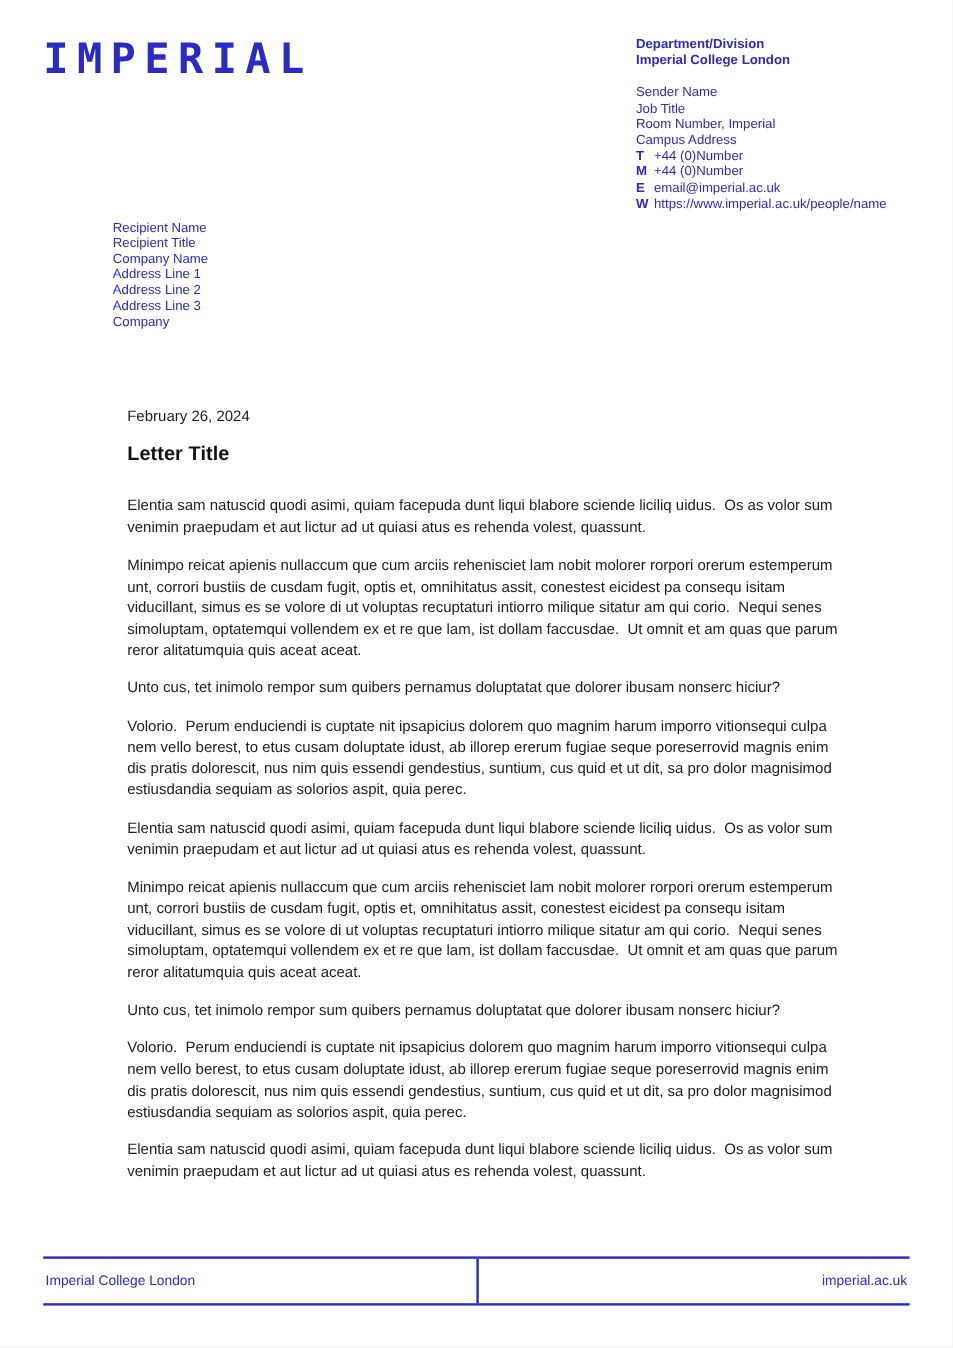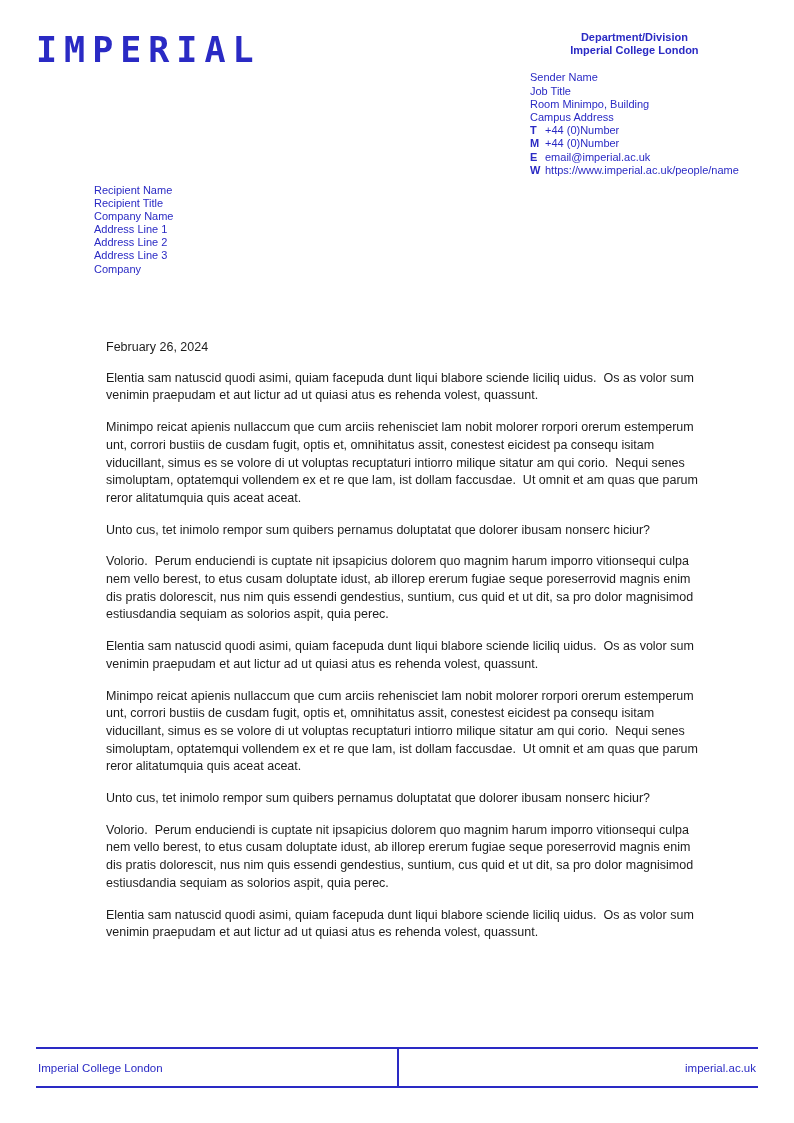--- a/index.html
+++ b/index.html
@@ -26,21 +26,21 @@
     color:var(--brand);
     white-space:nowrap;
   }
   
   .sender-block{
     position:absolute;left:530px;top:31px;
     font-size:11px;line-height:13.2px;
     color:var(--brand);
     font-weight:500;
   }
-  .sender-block .bold{font-weight:700;text-align:center;}
+  .sender-block .bold{font-weight:700;}
   .sender-gap{height:14px;}
   .contact-row{display:flex;}
   .contact-prefix{font-weight:700;width:15px;flex:0 0 15px;}
   
   .recipient-block{
     position:absolute;left:94px;top:184px;
     font-size:11px;line-height:13.1px;
     color:var(--brand);
     font-weight:500;
   }
@@ -87,21 +87,21 @@
 <div class="page">
 
   <div class="logo">IMPERIAL</div>
 
   <div class="sender-block">
     <div class="bold">Department/Division</div>
     <div class="bold">Imperial College London</div>
     <div class="sender-gap"></div>
     <div>Sender Name</div>
     <div>Job Title</div>
-    <div>Room Minimpo, Building</div>
+    <div>Room Number, Imperial</div>
     <div>Campus Address</div>
     <div class="contact-row">
       <span class="contact-prefix">T</span>
       <span>+44 (0)Number</span>
     </div>
     <div class="contact-row">
       <span class="contact-prefix">M</span>
       <span>+44 (0)Number</span>
     </div>
     <div class="contact-row">
@@ -119,20 +119,21 @@
     <div>Recipient Title</div>
     <div>Company Name</div>
     <div>Address Line 1</div>
     <div>Address Line 2</div>
     <div>Address Line 3</div>
     <div>Company</div>
   </div>
 
   <div class="letter-body">
     <div class="date">February 26, 2024</div>
+    <div class="letter-title">Letter Title</div>
     <p>Elentia sam natuscid quodi asimi, quiam facepuda dunt liqui blabore sciende liciliq uidus.  Os as volor sum venimin praepudam et aut lictur ad ut quiasi atus es rehenda volest, quassunt.</p>
     <p>Minimpo reicat apienis nullaccum que cum arciis rehenisciet lam nobit molorer rorpori orerum estemperum unt, corrori bustiis de cusdam fugit, optis et, omnihitatus assit, conestest eicidest pa consequ isitam viducillant, simus es se volore di ut voluptas recuptaturi intiorro milique sitatur am qui corio.  Nequi senes simoluptam, optatemqui vollendem ex et re que lam, ist dollam faccusdae.  Ut omnit et am quas que parum reror alitatumquia quis aceat aceat.</p>
     <p>Unto cus, tet inimolo rempor sum quibers pernamus doluptatat que dolorer ibusam nonserc hiciur?</p>
     <p>Volorio.  Perum enduciendi is cuptate nit ipsapicius dolorem quo magnim harum imporro vitionsequi culpa nem vello berest, to etus cusam doluptate idust, ab illorep ererum fugiae seque poreserrovid magnis enim dis pratis dolorescit, nus nim quis essendi gendestius, suntium, cus quid et ut dit, sa pro dolor magnisimod estiusdandia sequiam as solorios aspit, quia perec.</p>
     <p>Elentia sam natuscid quodi asimi, quiam facepuda dunt liqui blabore sciende liciliq uidus.  Os as volor sum venimin praepudam et aut lictur ad ut quiasi atus es rehenda volest, quassunt.</p>
     <p>Minimpo reicat apienis nullaccum que cum arciis rehenisciet lam nobit molorer rorpori orerum estemperum unt, corrori bustiis de cusdam fugit, optis et, omnihitatus assit, conestest eicidest pa consequ isitam viducillant, simus es se volore di ut voluptas recuptaturi intiorro milique sitatur am qui corio.  Nequi senes simoluptam, optatemqui vollendem ex et re que lam, ist dollam faccusdae.  Ut omnit et am quas que parum reror alitatumquia quis aceat aceat.</p>
     <p>Unto cus, tet inimolo rempor sum quibers pernamus doluptatat que dolorer ibusam nonserc hiciur?</p>
     <p>Volorio.  Perum enduciendi is cuptate nit ipsapicius dolorem quo magnim harum imporro vitionsequi culpa nem vello berest, to etus cusam doluptate idust, ab illorep ererum fugiae seque poreserrovid magnis enim dis pratis dolorescit, nus nim quis essendi gendestius, suntium, cus quid et ut dit, sa pro dolor magnisimod estiusdandia sequiam as solorios aspit, quia perec.</p>
     <p>Elentia sam natuscid quodi asimi, quiam facepuda dunt liqui blabore sciende liciliq uidus.  Os as volor sum venimin praepudam et aut lictur ad ut quiasi atus es rehenda volest, quassunt.</p>
   </div>

